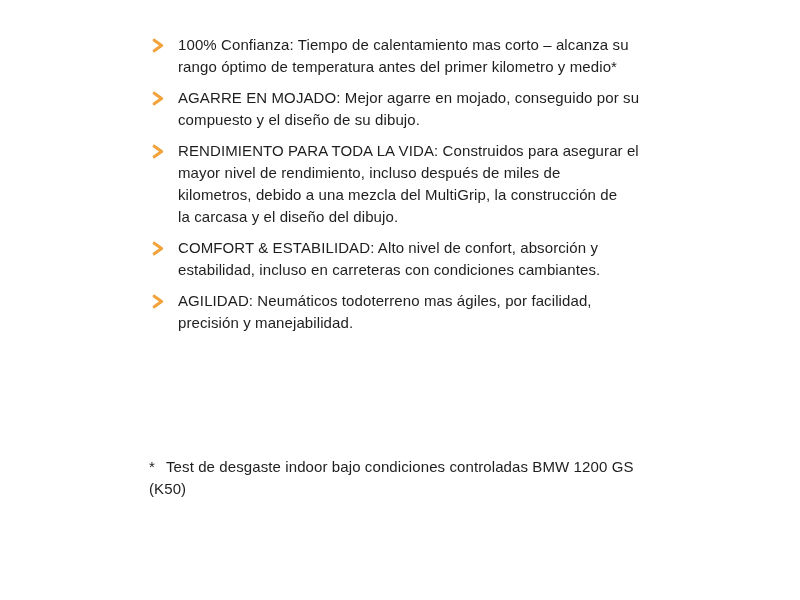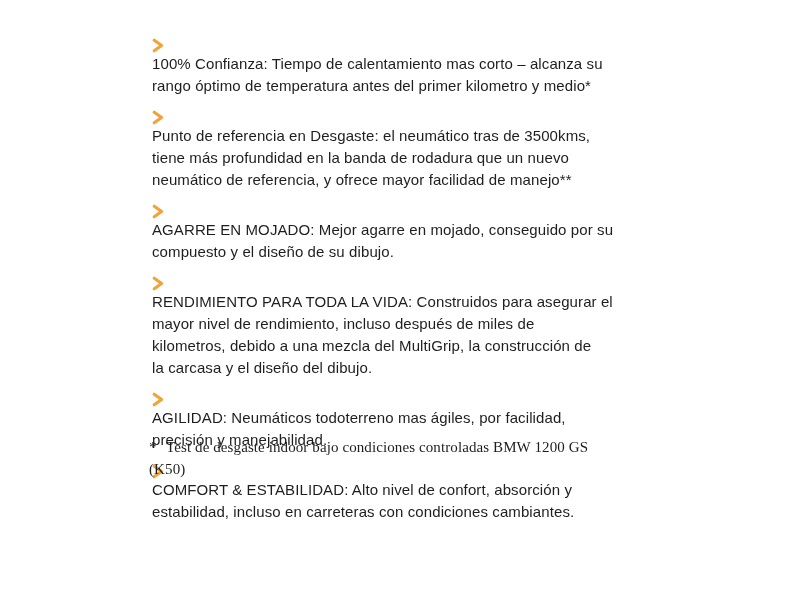--- a/index.html
+++ b/index.html
@@ -25,44 +25,42 @@
     width: 510px;
     list-style: none;
   }
   .feature-item {
     display: flex;
     align-items: flex-start;
     margin-bottom: 9px;
     color: var(--text);
     font-size: 15px;
     line-height: 22px;
-    flex-direction: column;
   }
   .chevron-icon {
     flex: 0 0 auto;
     width: 12px; height: 15px;
     margin: 4px 14px 0 0;
     display: block;
   }
   .chevron-icon path {
     fill: none;
     stroke: var(--accent);
     stroke-width: 3.4;
     stroke-linecap: round;
     stroke-linejoin: round;
   }
   .feature-text {
     white-space: pre-line;
     letter-spacing: 0.1px;
   }
   .footnotes {
     position: absolute;
-    left: 149px; top: 436px;
+    left: 149px; top: 456px;
     width: 540px;
-    font-family: Liberation Serif, serif;
   }
   .footnote {
     margin: 0 0 7px 0;
     color: var(--text);
     font-size: 15px;
     line-height: 22px;
   }
   .footnote-marker {
     display: inline-block;
     min-width: 17px;
@@ -80,28 +78,20 @@
   <ul class="features">
 
     <li class="feature-item">
       <svg class="chevron-icon" viewBox="0 0 13 15">
           <path d="M2.4 1.8 L10.4 7.5 L2.4 13.2"></path>
         </svg>
       <span class="feature-text">100% Confianza: Tiempo de calentamiento mas corto – alcanza su
 rango óptimo de temperatura antes del primer kilometro y medio*</span>
     </li>
 
-    <li class="feature-item">
-      <svg class="chevron-icon" viewBox="0 0 13 15">
-          <path d="M2.4 1.8 L10.4 7.5 L2.4 13.2"></path>
-        </svg>
-      <span class="feature-text">Punto de referencia en Desgaste: el neumático tras de 3500kms,
-tiene más profundidad en la banda de rodadura que un nuevo
-neumático de referencia, y ofrece mayor facilidad de manejo**</span>
-    </li>
 
     <li class="feature-item">
       <svg class="chevron-icon" viewBox="0 0 13 15">
           <path d="M2.4 1.8 L10.4 7.5 L2.4 13.2"></path>
         </svg>
       <span class="feature-text">AGARRE EN MOJADO: Mejor agarre en mojado, conseguido por su
 compuesto y el diseño de su dibujo.</span>
     </li>
 
     <li class="feature-item">
@@ -111,30 +101,30 @@
       <span class="feature-text">RENDIMIENTO PARA TODA LA VIDA: Construidos para asegurar el
 mayor nivel de rendimiento, incluso después de miles de
 kilometros, debido a una mezcla del MultiGrip, la construcción de
 la carcasa y el diseño del dibujo.</span>
     </li>
 
     <li class="feature-item">
       <svg class="chevron-icon" viewBox="0 0 13 15">
           <path d="M2.4 1.8 L10.4 7.5 L2.4 13.2"></path>
         </svg>
-      <span class="feature-text">AGILIDAD: Neumáticos todoterreno mas ágiles, por facilidad,
-precisión y manejabilidad.</span>
+      <span class="feature-text">COMFORT &amp; ESTABILIDAD: Alto nivel de confort, absorción y
+estabilidad, incluso en carreteras con condiciones cambiantes.</span>
     </li>
 
     <li class="feature-item">
       <svg class="chevron-icon" viewBox="0 0 13 15">
           <path d="M2.4 1.8 L10.4 7.5 L2.4 13.2"></path>
         </svg>
-      <span class="feature-text">COMFORT &amp; ESTABILIDAD: Alto nivel de confort, absorción y
-estabilidad, incluso en carreteras con condiciones cambiantes.</span>
+      <span class="feature-text">AGILIDAD: Neumáticos todoterreno mas ágiles, por facilidad,
+precisión y manejabilidad.</span>
     </li>
 
   </ul>
 
   <div class="footnotes">
 
     <p class="footnote">
       <span class="footnote-marker">*</span><span class="footnote-text">Test de desgaste indoor bajo condiciones controladas BMW 1200 GS
 (K50)</span>
     </p>

